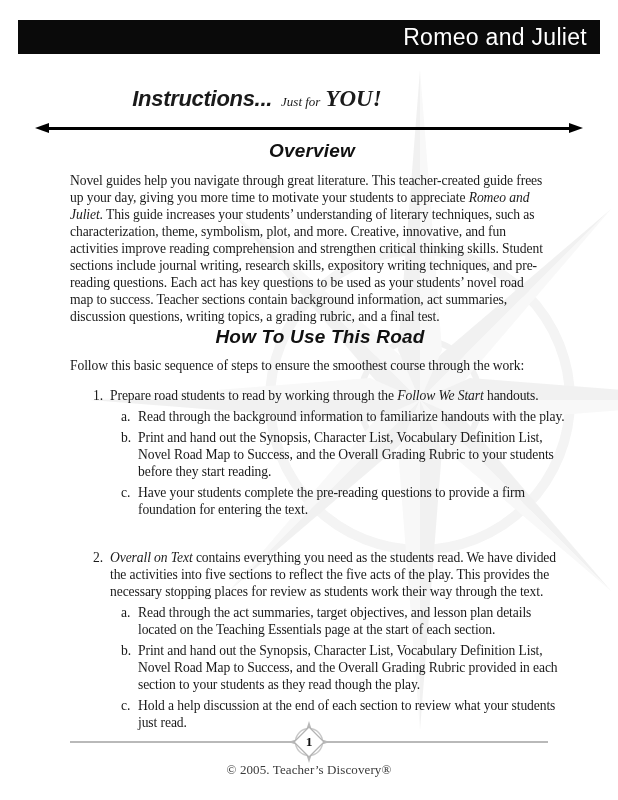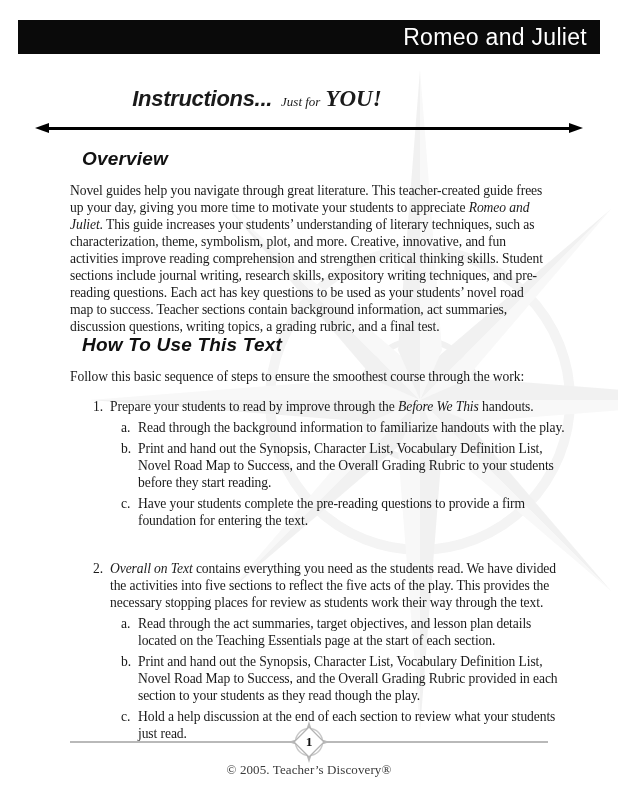--- a/index.html
+++ b/index.html
@@ -25,21 +25,21 @@
   .t-small{font-family:"Liberation Serif",serif;font-style:italic;font-size:13px;margin-left:9px;margin-right:5px;}
   .t-big{font-family:"Liberation Serif",serif;font-weight:bold;font-style:italic;font-size:23px;}
   
   .arrow{position:absolute;left:35px;top:122px;width:548px;height:12px;display:flex;align-items:center;}
   .arrow .bar{flex:1;height:3px;background:#000;}
   .arrow .head-left{width:0;height:0;border-top:5px solid transparent;border-bottom:5px solid transparent;border-right:14px solid #000;}
   .arrow .head-right{width:0;height:0;border-top:5px solid transparent;border-bottom:5px solid transparent;border-left:14px solid #000;}
   
   h2{
     font-family:"Liberation Sans",sans-serif;font-weight:bold;font-style:italic;
-    font-size:19px;margin:12px;letter-spacing:.2px;color:#111;
+    font-size:19px;margin:4px;letter-spacing:.2px;color:#111;text-align:center;
   }
   .overview{position:absolute;left:70px;top:136px;width:484px;}
   .overview p{margin:10px 0 0 0;width:480px;font-size:13.6px;line-height:17px;letter-spacing:-.1px;}
   .howto{position:absolute;left:70px;top:322px;width:500px;}
   .howto .intro{margin:9px 0 0 0;font-size:13.6px;line-height:17px;letter-spacing:-.1px;}
   ol{list-style:none;margin:0;padding:0;}
   .steps{margin-top:13px;padding-left:23px;font-size:13.6px;line-height:17px;letter-spacing:-.1px;}
   .steps>li{margin-bottom:5px;}
   .steps>li.step-2{margin-top:31px;}
   .li-row{display:flex;}
@@ -98,28 +98,28 @@
     <span class="bar"></span>
     <span class="head-right"></span>
   </div>
 
   <section class="overview">
     <h2>Overview</h2>
     <p><span>Novel guides help you navigate through great literature. This teacher-created guide frees up your day, giving you more time to motivate your students to appreciate </span><i>Romeo and Juliet</i><span>. This guide increases your students’ understanding of literary techniques, such as characterization, theme, symbolism, plot, and more. Creative, innovative, and fun activities improve reading comprehension and strengthen critical thinking skills. Student sections include journal writing, research skills, expository writing techniques, and pre-reading questions. Each act has key questions to be used as your students’ novel road map to success. Teacher sections contain background information, act summaries, discussion questions, writing topics, a grading rubric, and a final test.</span></p>
   </section>
 
   <section class="howto">
-    <h2>How To Use This Text</h2>
+    <h2>How To Use This Road</h2>
     <p class="intro">Follow this basic sequence of steps to ensure the smoothest course through the work:</p>
 
     <ol class="steps">
       <li class="step-1">
         <div class="li-row">
           <span class="num">1.</span>
-          <span class="li-text"><span>Prepare your students to read by improve through the </span><i>Before We This</i><span> handouts.</span></span>
+          <span class="li-text"><span>Prepare road students to read by working through the </span><i>Follow We Start</i><span> handouts.</span></span>
         </div>
         <ol class="subs">
           <li>
             <span class="num">a.</span>
             <span class="li-text">Read through the background information to familiarize handouts with the play.</span>
           </li>
           <li>
             <span class="num">b.</span>
             <span class="li-text">Print and hand out the Synopsis, Character List, Vocabulary Definition List, Novel Road Map to Success, and the Overall Grading Rubric to your students before they start reading.</span>
           </li>

